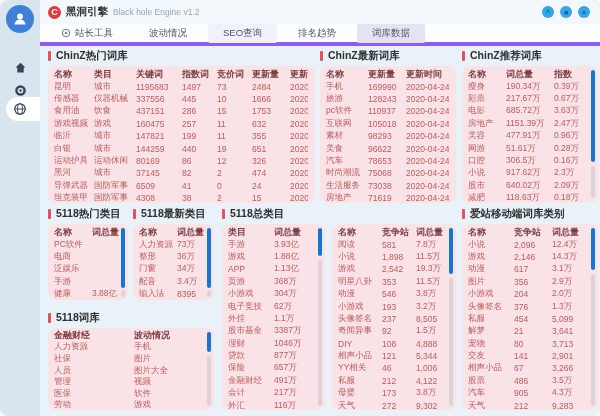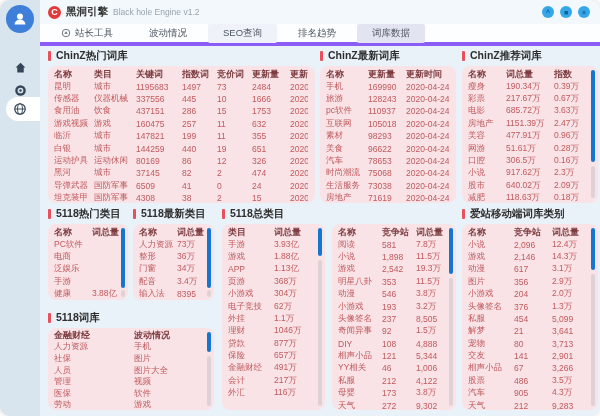--- a/index.html
+++ b/index.html
@@ -448,20 +448,24 @@
       </div>
       <div class="trow">
         <span>电子竞技</span>
         <span>62万</span>
       </div>
       <div class="trow">
         <span>外挂</span>
         <span>1.1万</span>
       </div>
       <div class="trow">
+        <span>股市基金</span>
+        <span>3387万</span>
+      </div>
+      <div class="trow">
         <span>理财</span>
         <span>1046万</span>
       </div>
       <div class="trow">
         <span>贷款</span>
         <span>877万</span>
       </div>
       <div class="trow">
         <span>保险</span>
         <span>657万</span>

